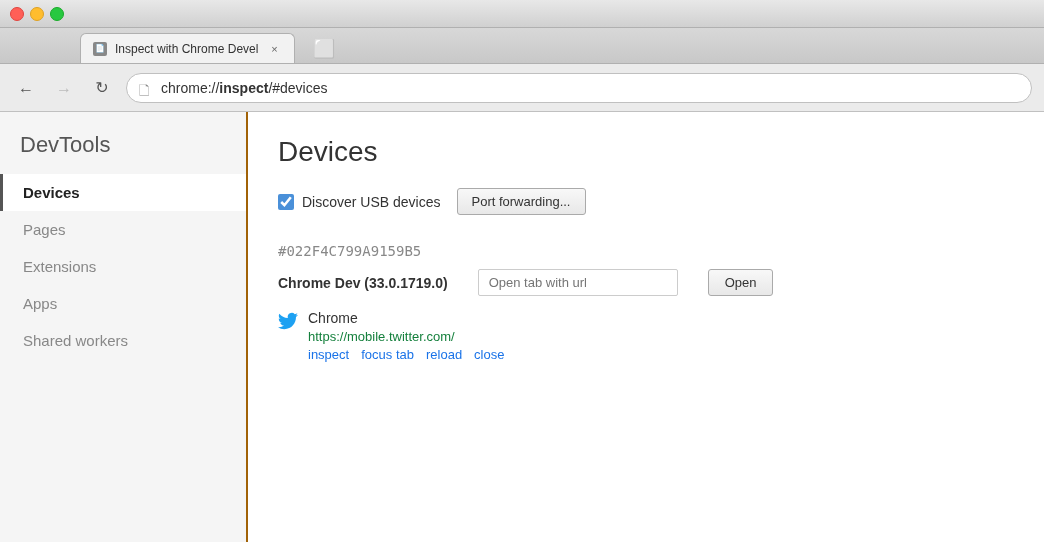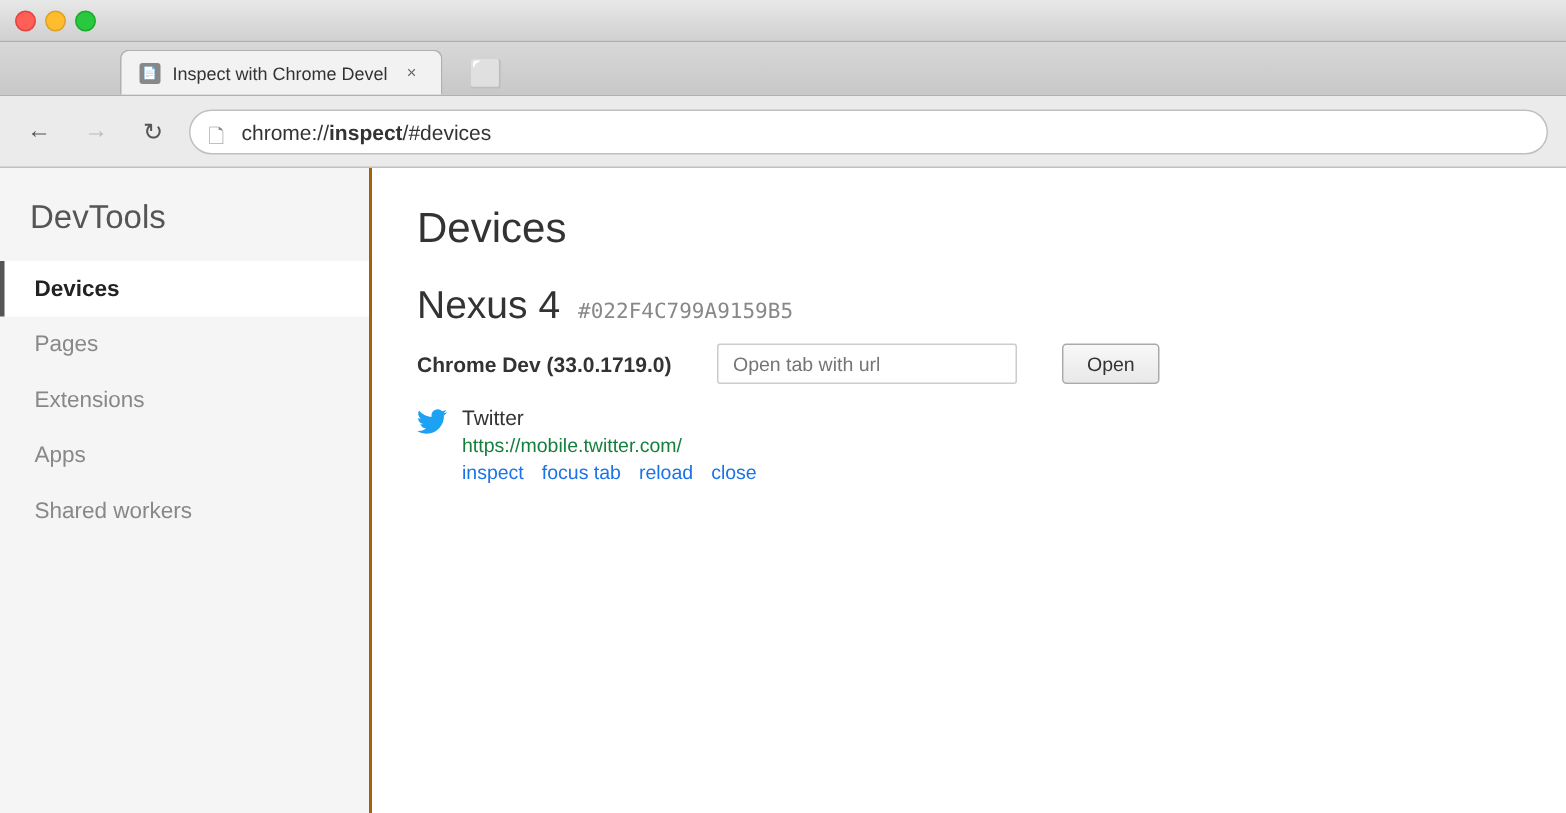--- a/index.html
+++ b/index.html
@@ -351,39 +351,45 @@
     <a class="sidebar-item active">Devices</a>
     <a class="sidebar-item">Pages</a>
     <a class="sidebar-item">Extensions</a>
     <a class="sidebar-item">Apps</a>
     <a class="sidebar-item">Shared workers</a>
   </div>
 
   <div class="content">
     <h1 class="content-title">Devices</h1>
 
+    <div class="discover-row">
+      <label class="discover-label">
+        <input type="checkbox" class="checkbox" checked="" style="">
+        <span>Discover USB devices</span>
+      </label>
+      <button class="port-forwarding-btn">Port forwarding...</button>
+    </div>
 
     <div class="device-section">
       <div class="device-name-row">
-        <span class="device-name">Nexus 4</span>
         <span class="device-id">#022F4C799A9159B5</span>
       </div>
 
       <div class="chrome-session-row">
         <span class="chrome-session-label">Chrome Dev (33.0.1719.0)</span>
         <input type="text" class="open-tab-input" placeholder="Open tab with url" style="">
         <button class="open-btn">Open</button>
       </div>
 
       <div class="page-row">
         <svg class="twitter-icon" viewBox="0 0 24 24" fill="#1da1f2">
           <path d="M23.953 4.57a10 10 0 01-2.825.775 4.958 4.958 0 002.163-2.723c-.951.555-2.005.959-3.127 1.184a4.92 4.92 0 00-8.384 4.482C7.69 8.095 4.067 6.13 1.64 3.162a4.822 4.822 0 00-.666 2.475c0 1.71.87 3.213 2.188 4.096a4.904 4.904 0 01-2.228-.616v.06a4.923 4.923 0 003.946 4.827 4.996 4.996 0 01-2.212.085 4.936 4.936 0 004.604 3.417 9.867 9.867 0 01-6.102 2.105c-.39 0-.779-.023-1.17-.067a13.995 13.995 0 007.557 2.209c9.053 0 13.998-7.496 13.998-13.985 0-.21 0-.42-.015-.63A9.935 9.935 0 0024 4.59z"></path>
         </svg>
         <div class="page-info">
-          <span class="page-title-text">Twitter</span>
+          <span class="page-title-text">Chrome</span>
           <a class="page-url">https://mobile.twitter.com/</a>
           <div class="page-actions">
             <a class="page-action-link">inspect</a>
             <a class="page-action-link">focus tab</a>
             <a class="page-action-link">reload</a>
             <a class="page-action-link">close</a>
           </div>
         </div>
       </div>
     </div>

